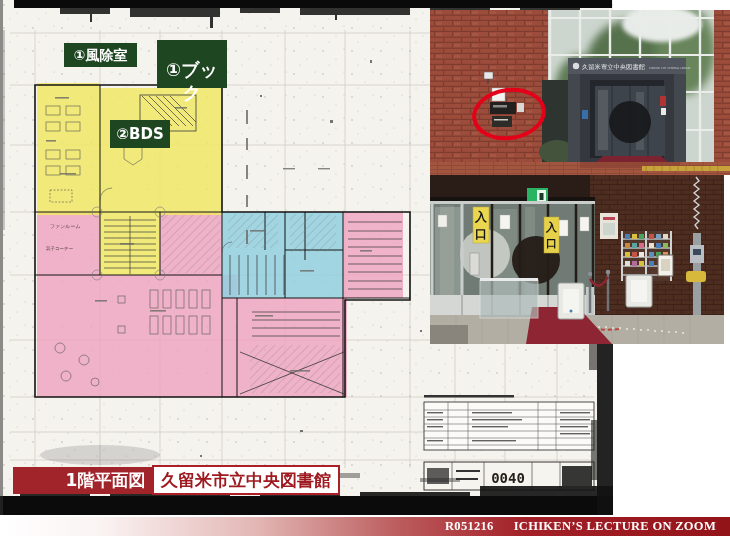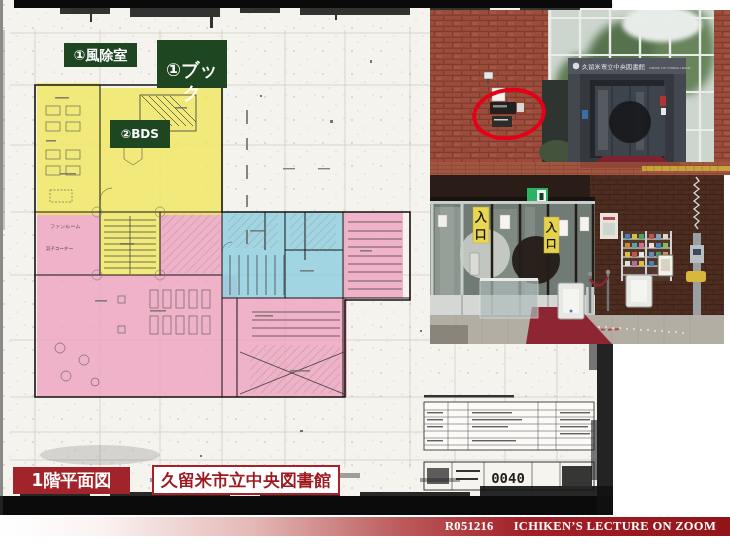--- a/index.html
+++ b/index.html
@@ -5,25 +5,25 @@
   html,body{margin:0;padding:0;background:#fff;}
   .slide{position:relative;width:730px;height:548px;background:#ffffff;overflow:hidden;
          font-family:"DejaVu Sans","Liberation Sans",sans-serif;}
   .floorplan{position:absolute;left:0;top:0;width:613px;height:515px;}
   .floorplan svg{display:block;}
   .callout{position:absolute;background:#1d4621;color:#fff;font-weight:bold;text-align:center;
            font-family:"DejaVu Sans",sans-serif;z-index:5;}
   .callout-windbreak{left:64px;top:43px;width:73px;height:24px;font-size:14px;line-height:24px;}
   .callout-bookpost{left:157px;top:40px;width:70px;height:48px;font-size:18px;line-height:23px;padding-top:18px;box-sizing:border-box;}
   .callout-bookpost span{display:block;}
-  .callout-bds{left:110px;top:120px;width:60px;height:28px;font-size:12px;line-height:28px;}
+  .callout-bds{left:110px;top:120px;width:60px;height:28px;font-size:15px;line-height:28px;}
   .caption{position:absolute;font-weight:bold;text-align:center;z-index:6;
            font-family:"DejaVu Sans",sans-serif;}
   .caption-plan{left:13px;top:467px;width:117px;height:27px;background:#a2242b;color:#fff;
-                font-size:17px;line-height:27px;}
+                font-size:17px;line-height:27px;padding-left:34px;}
   .caption-hall{left:152px;top:465px;width:184px;height:26px;background:#ffffff;color:#9e1a20;
                 border:2.5px solid #ab2027;font-size:17px;line-height:26px;}
   .photo{position:absolute;overflow:hidden;z-index:4;}
   .photo svg{display:block;}
   .photo-top{left:430px;top:10px;width:300px;height:165px;}
   .photo-bottom{left:430px;top:175px;width:294px;height:169px;}
   .footer-bar{position:absolute;left:0;top:517px;width:730px;height:19px;box-sizing:border-box;
     background:linear-gradient(to right,#ffffff 0%,#faf3f2 14%,#e3b7b5 35%,#bb5a5c 55%,#a32028 72%,#921419 100%);
     text-align:right;padding-right:14px;color:#ffffff;font-weight:bold;font-size:12.5px;line-height:19px;
     font-family:"Liberation Serif","DejaVu Serif",serif;letter-spacing:.3px;z-index:7;padding-left:9px;}

